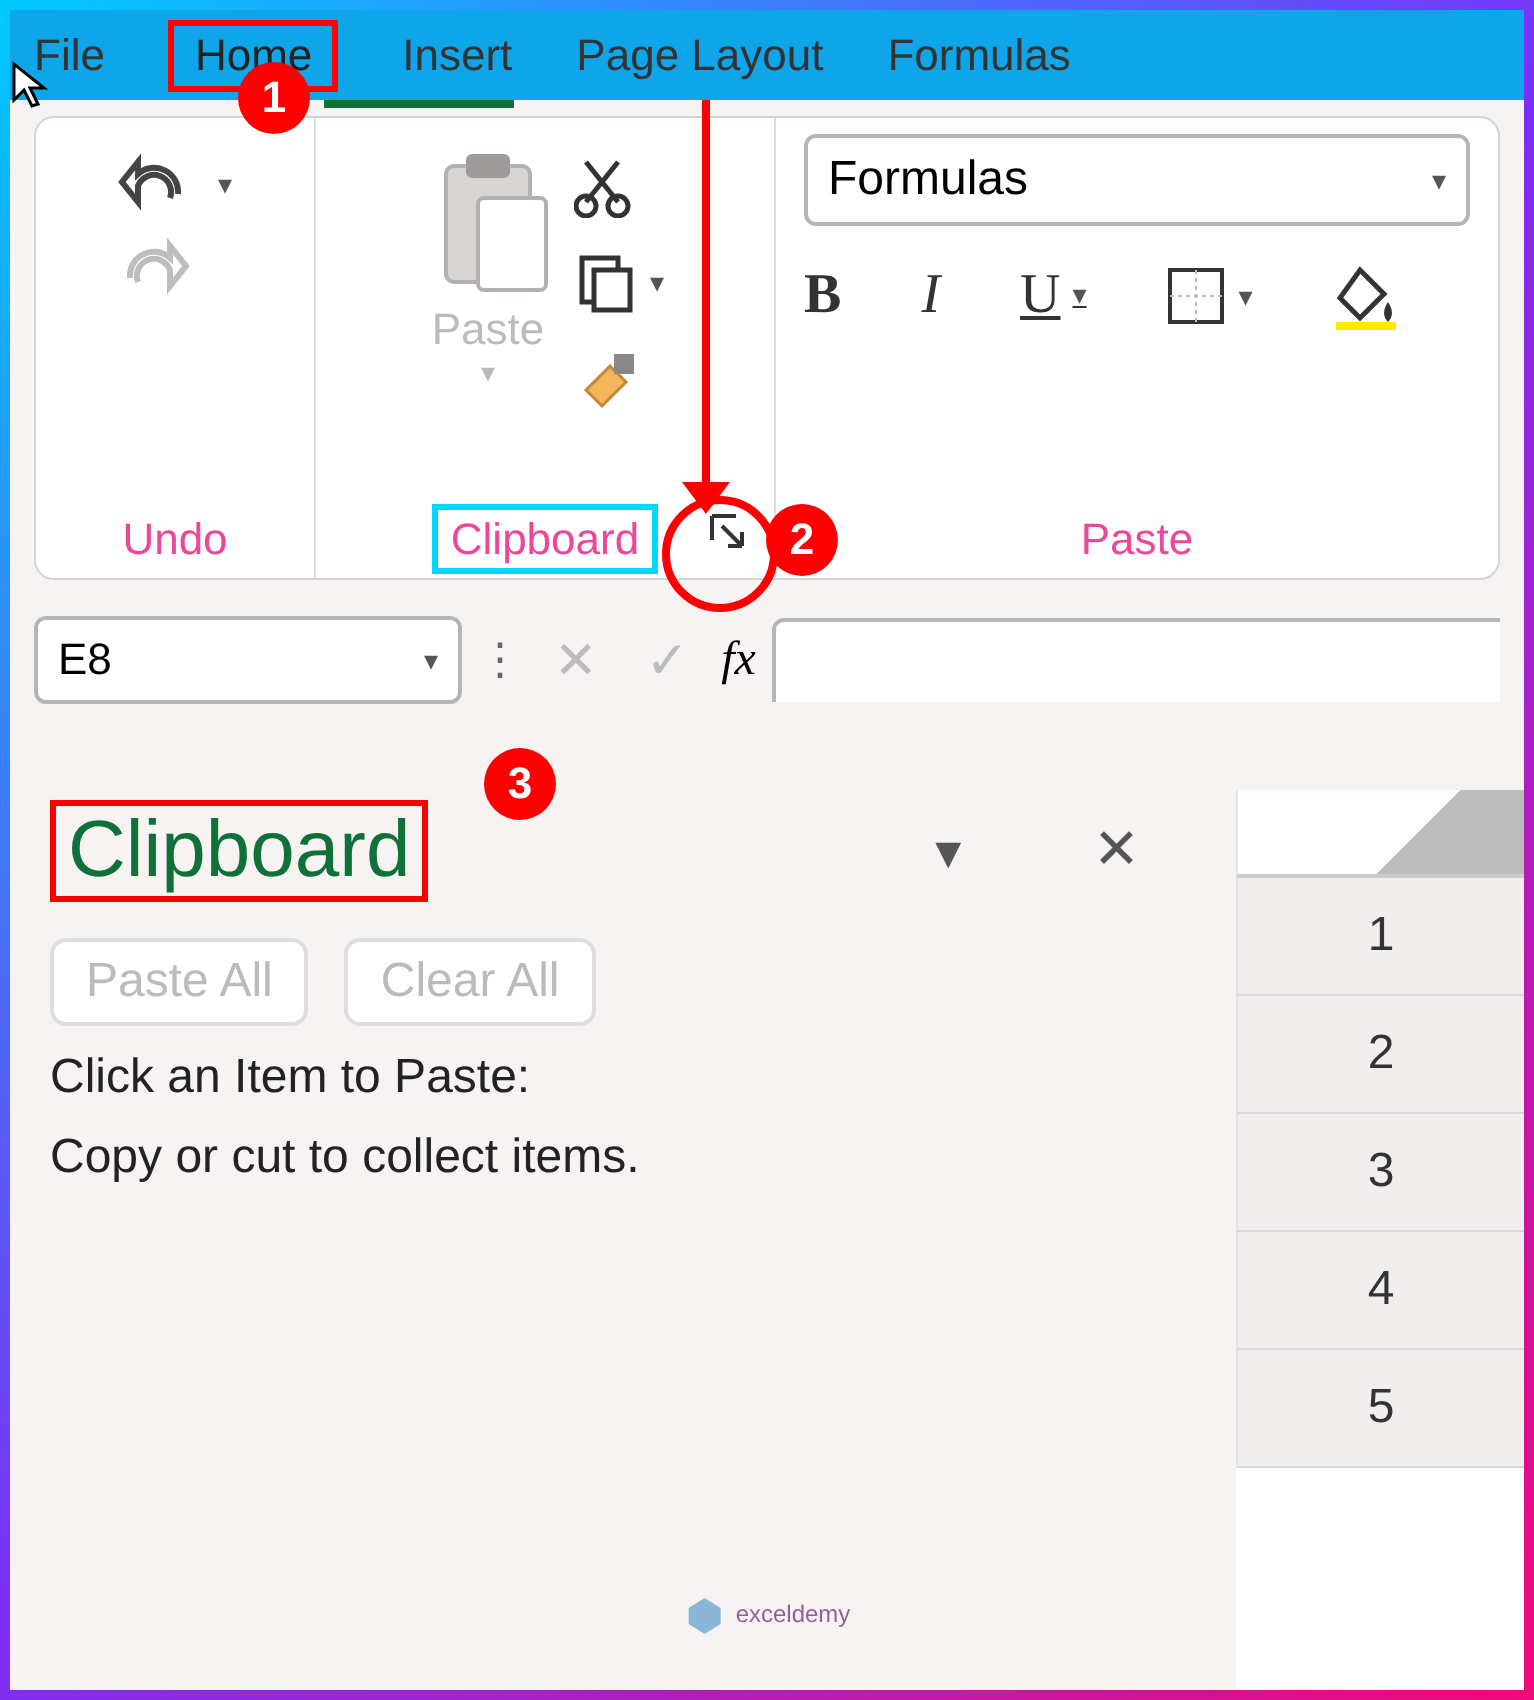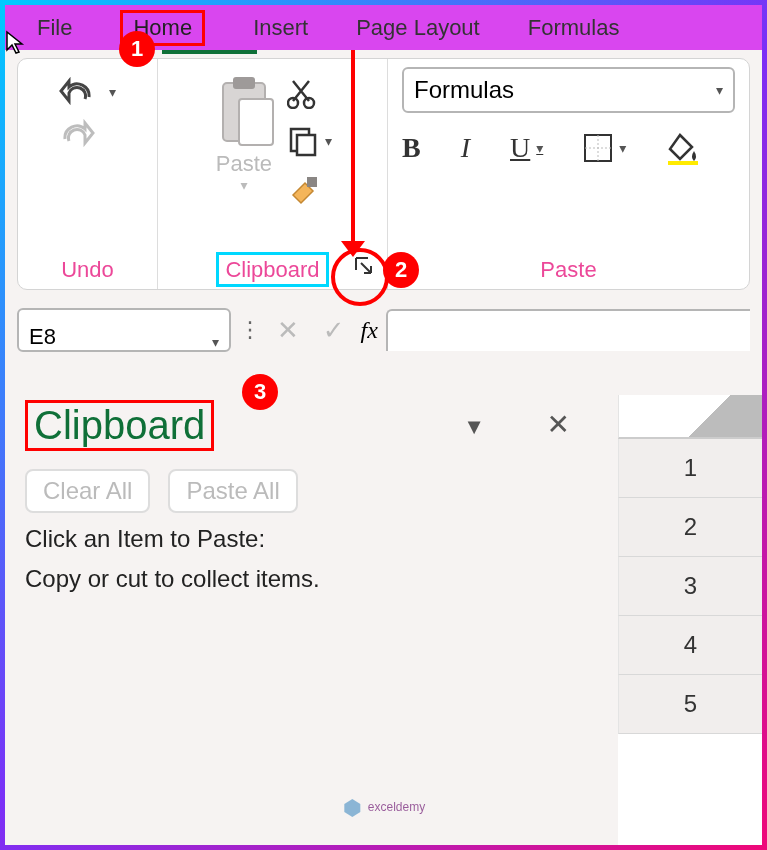--- a/index.html
+++ b/index.html
@@ -1,17 +1,17 @@
 <!DOCTYPE html>
 <html><head>
 <meta charset="utf-8">
 <style>
 body{margin:0;font-family:Arial,Helvetica,sans-serif;background:#fff}
 .frame{width:767px;height:850px;box-sizing:border-box;position:relative;border:5px solid;border-image:linear-gradient(135deg,#00c9ff,#7b2ff7,#ee0979) 1;background:#f6f3f2}
-.menubar{display:flex;align-items:center;height:45px;padding:0 32px;gap:48px;background:#d946ef}
+.menubar{display:flex;align-items:center;height:45px;padding:0 12px;gap:32px;background:#0ea5e9}
 .menu-item{font-size:22px;color:#333}
 .menu-home{border:3px solid #ff0000;padding:2px 10px;color:#222}
 .home-under{position:absolute;top:45px;left:157px;width:95px;height:4px;background:#0f7038}
 .ribbon{background:#fff;border:1px solid #d4d4d4;border-radius:10px;margin:8px 12px 0;height:230px;position:relative;display:flex}
 .group{padding:8px 2px 0;display:flex;flex-direction:column;align-items:center;justify-content:space-between;border-right:1px solid #ddd;position:relative}
 .group:last-child{border-right:0}
 .group-label{font-size:22px;color:#ec4899;padding:6px 4px}
 .g-undo{width:135px}
 .g-clip{width:225px}
 .g-font{flex:1}
@@ -22,21 +22,21 @@
 .font-name,.font-size{border:2px solid #b5b5b5;border-radius:6px;height:42px;font-size:24px;padding:0 10px;background:#fff;display:flex;align-items:center;justify-content:space-between;gap:8px}
 .font-name{flex:1}
 .font-size{width:60px}
 .font-row{display:flex;align-items:center;gap:40px;margin:18px 12px}
 .btn-text{font-size:28px;color:#333;font-family:'Times New Roman',serif}
 .dialog-launcher{position:absolute;right:8px;bottom:8px;width:30px;height:30px;display:flex;align-items:center;justify-content:center}
 .circle-annot{position:absolute;border:4px solid #ff0000;border-radius:50%;pointer-events:none}
 .badge{position:absolute;width:36px;height:36px;border-radius:50%;background:#ff0000;color:#fff;font-size:22px;font-weight:700;display:flex;align-items:center;justify-content:center;pointer-events:none}
 .arrow-line{position:absolute;background:#ff0000;pointer-events:none}
 .namebox-row{display:flex;align-items:center;margin:18px 12px 0;gap:8px}
-.namebox{border:2px solid #b5b5b5;border-radius:6px;height:40px;width:190px;font-size:22px;padding:0 10px;background:#fff;display:flex;align-items:flex-end;justify-content:space-between}
+.namebox{border:2px solid #b5b5b5;border-radius:6px;height:40px;width:190px;font-size:22px;padding:0 10px;background:#fff;display:flex;align-items:center;justify-content:space-between}
 .fx{font-size:24px;font-style:italic;font-family:'Times New Roman',serif}
 .fbar{border:2px solid #b5b5b5;border-bottom:0;border-right:0;border-radius:6px 0 0 0;height:40px;flex:1;background:#fff}
 .pane{position:absolute;top:395px;left:20px;width:575px}
 .pane-title{font-size:40px;color:#0f7038;border:3px solid #ff0000;display:inline-block;padding:0 6px}
 .pane-close{position:absolute;top:8px;right:30px;font-size:28px;color:#555}
 .pane-opts{position:absolute;top:14px;right:115px;font-size:22px;color:#555}
 .pane-btns{margin-top:18px;display:flex;gap:18px}
 .pane-btn{border:2px solid #ddd;border-radius:8px;padding:6px 16px;font-size:24px;color:#bbb;background:#fff}
 .pane-msg{font-size:24px;color:#222;margin-top:12px}
 .sheet{position:absolute;top:390px;left:613px;right:0;bottom:0;background:#fff}
@@ -165,22 +165,22 @@
   <span style="font-size:26px;color:#bbb;padding:0 8px">✓</span>
   <span class="fx">fx</span>
   <div class="fbar"></div>
 </div>
 
 <div class="pane">
   <span class="pane-title">Clipboard</span>
   <span class="pane-opts">▼</span>
   <span class="pane-close">✕</span>
   <div class="pane-btns">
+    <div class="pane-btn">Paste All</div>
     <div class="pane-btn">Clear All</div>
-    <div class="pane-btn">Paste All</div>
   </div>
   <div class="pane-msg">Click an Item to Paste:</div>
   <div class="pane-msg">Copy or cut to collect items.</div>
 </div>
 
 <div class="sheet">
   <div class="corner"></div>
   <div class="rowhdr">1</div>
   <div class="rowhdr">2</div>
   <div class="rowhdr">3</div>

